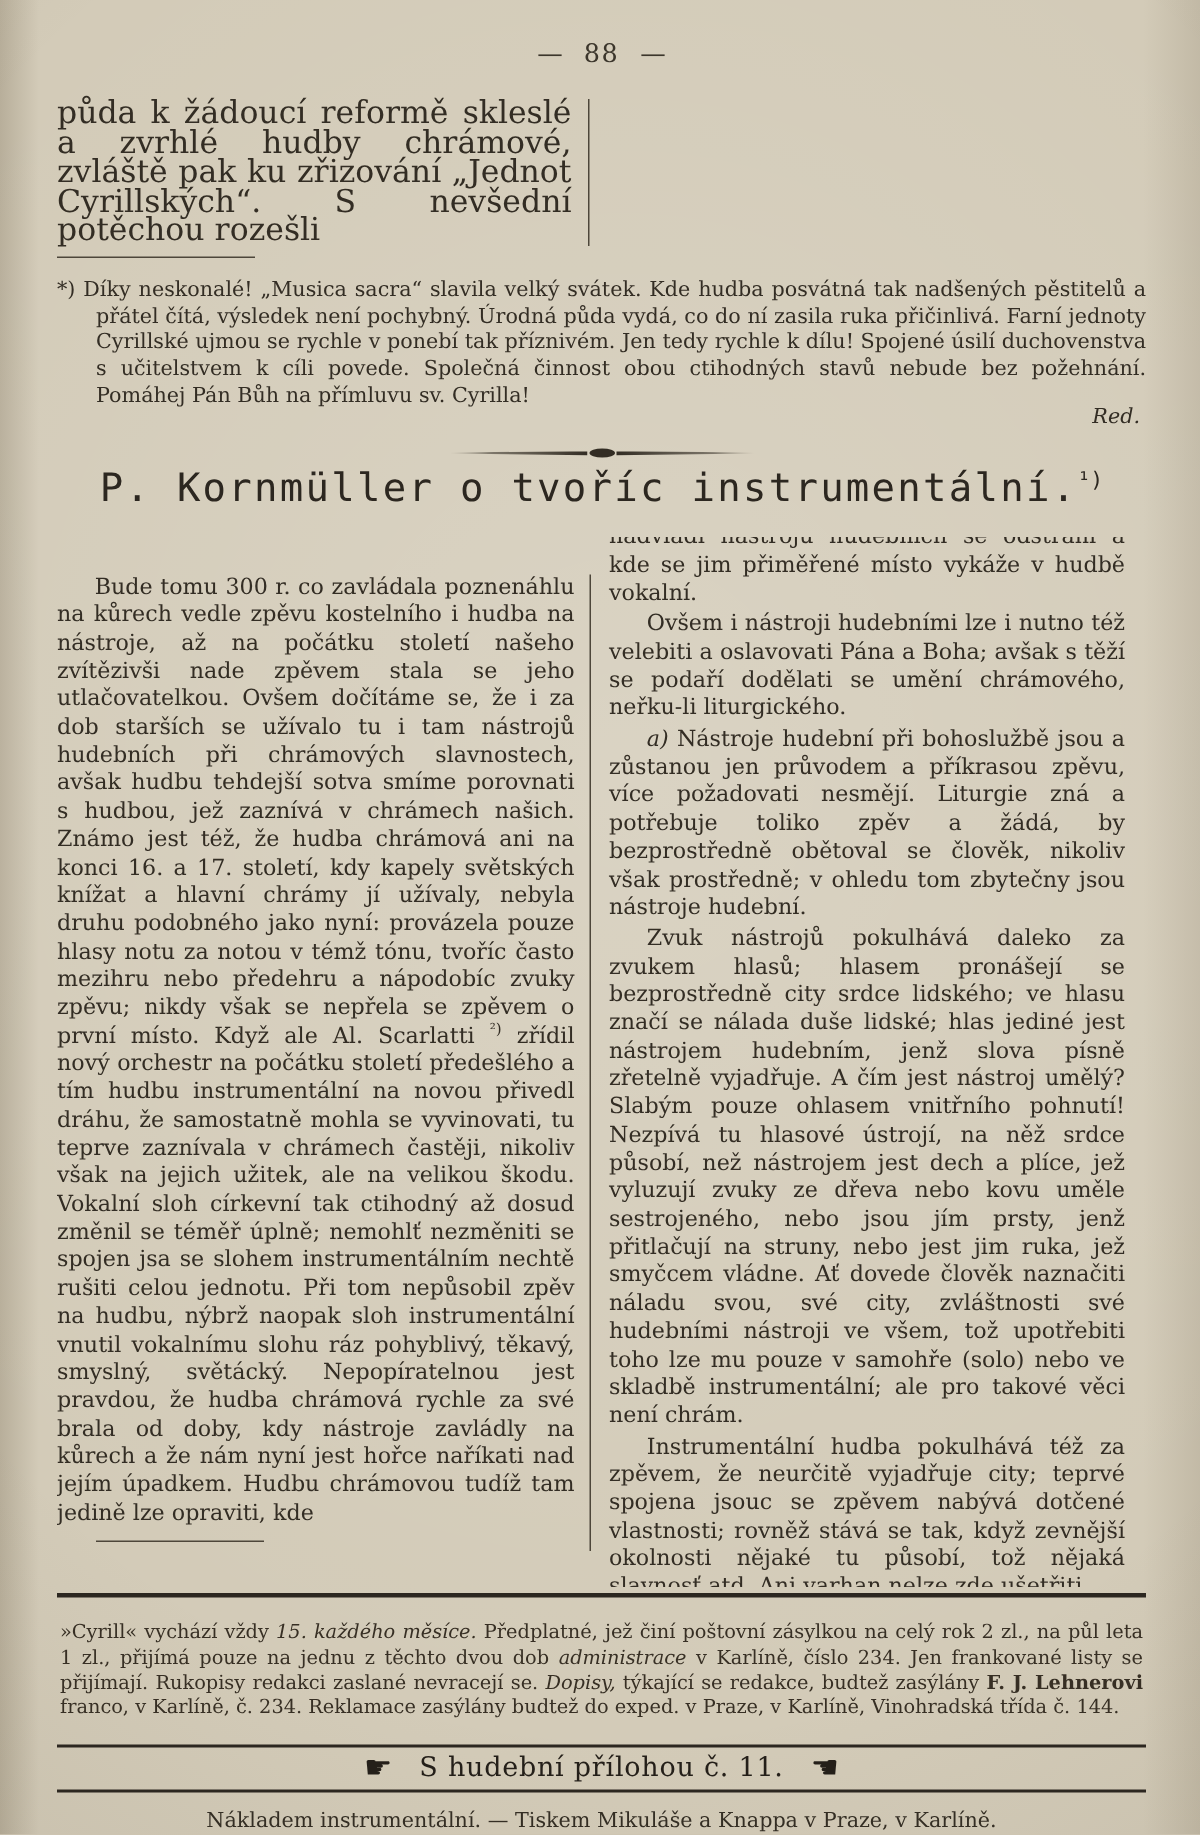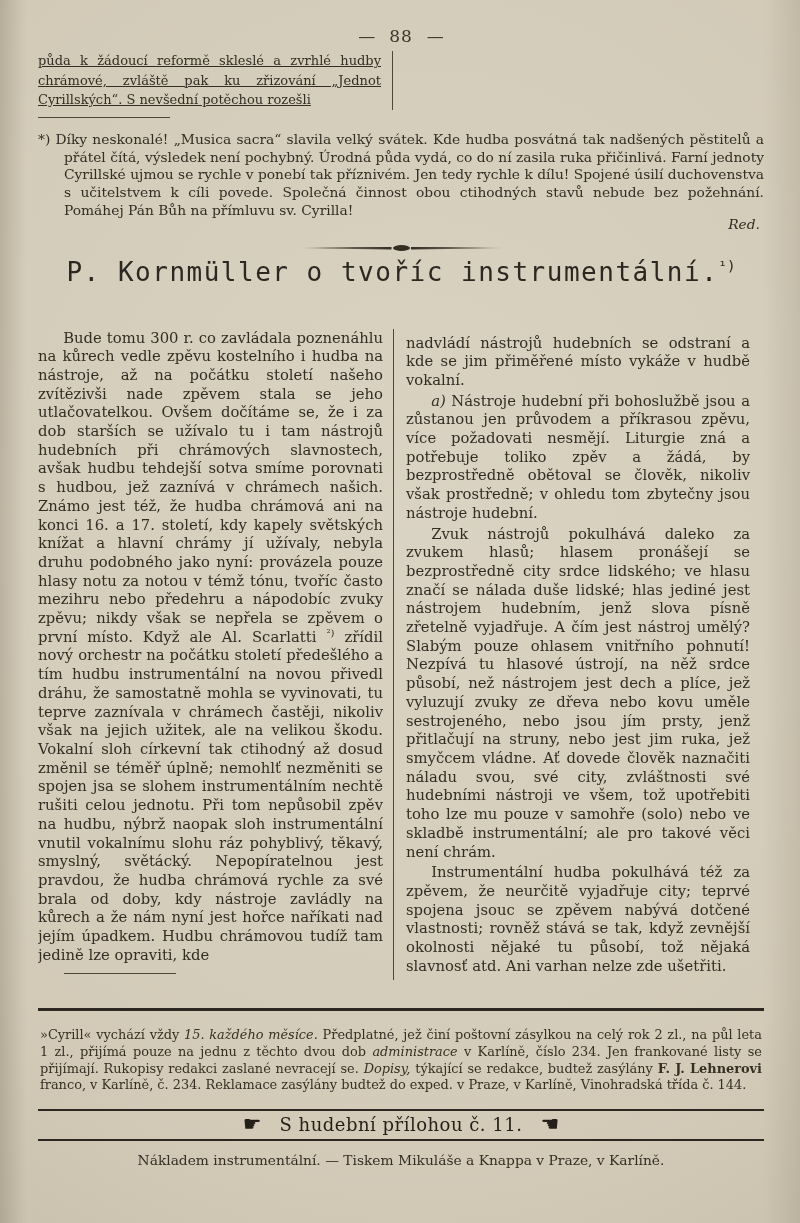--- a/index.html
+++ b/index.html
@@ -17,21 +17,21 @@
   .it{font-style:italic;}
   .bd{font-weight:bold;}
   .sp{vertical-align:super;font-size:0.68em;line-height:0;}
   
   .pageno{display:flex;justify-content:center;align-items:center;gap:14px;
     font-size:17px;color:#3c362c;letter-spacing:1px;}
   .pageno .dash{letter-spacing:0;}
   
   .cols{display:flex;}
   .rule-v{border-right:1px solid #4d463a;}
-  .intro{margin-top:5px;font-size:13px;line-height:19.5px;text-align:justify;text-decoration:underline;}
+  .intro{margin-top:20px;font-size:21px;line-height:19.5px;text-align:justify;}
   .intro .c-left{width:355px;padding-right:11px;box-sizing:border-box;}
   .intro .c-right{width:355px;padding-left:11px;box-sizing:border-box;}
   .sig-line{text-align:right;font-style:italic;padding-right:6px;}
   
   .fn-rule{width:132px;border-top:1px solid #4d463a;margin:7px 0 5px 0;}
   .topfn{font-size:13.8px;line-height:17.6px;text-align:justify;
     padding-left:26px;text-indent:-26px;}
   .topfn-sig{text-align:right;font-style:italic;font-size:13.8px;margin-top:-17px;padding-right:4px;}
   
   .ornament{display:flex;justify-content:center;align-items:center;margin:13px 0 2px 0;}
@@ -97,20 +97,21 @@
   <h1 class="title"><span>P. Kornmüller o tvoříc instrumentální.</span><span class="sp">¹)</span></h1>
 
   <div class="cols bodycols">
     <div class="c-left rule-v">
       <p class="para indent"><span>Bude tomu 300 r. co zavládala poznenáhlu na kůrech vedle zpěvu kostelního i hudba na nástroje, až na počátku století našeho zvítězivši nade zpěvem stala se jeho utlačovatelkou. Ovšem dočítáme se, že i za dob starších se užívalo tu i tam nástrojů hudebních při chrámových slavnostech, avšak hudbu tehdejší sotva smíme porovnati s hudbou, jež zaznívá v chrámech našich. Známo jest též, že hudba chrámová ani na konci 16. a 17. století, kdy kapely světských knížat a hlavní chrámy jí užívaly, nebyla druhu podobného jako nyní: provázela pouze hlasy notu za notou v témž tónu, tvoříc často mezihru nebo předehru a nápodobíc zvuky zpěvu; nikdy však se nepřela se zpěvem o první místo. Když ale Al. Scarlatti </span><span class="sp">²)</span><span> zřídil nový orchestr na počátku století předešlého a tím hudbu instrumentální na novou přivedl dráhu, že samostatně mohla se vyvinovati, tu teprve zaznívala v chrámech častěji, nikoliv však na jejich užitek, ale na velikou škodu. Vokalní sloh církevní tak ctihodný až dosud změnil se téměř úplně; nemohlť nezměniti se spojen jsa se slohem instrumentálním nechtě rušiti celou jednotu. Při tom nepůsobil zpěv na hudbu, nýbrž naopak sloh instrumentální vnutil vokalnímu slohu ráz pohyblivý, těkavý, smyslný, světácký. Nepopíratelnou jest pravdou, že hudba chrámová rychle za své brala od doby, kdy nástroje zavládly na kůrech a že nám nyní jest hořce naříkati nad jejím úpadkem. Hudbu chrámovou tudíž tam jedině lze opraviti, kde</span></p>
       <div class="afn-rule"></div>
 
     </div>
     <div class="c-right">
       <p class="para"><span>nadvládí nástrojů hudebních se odstraní a kde se jim přiměřené místo vykáže v hudbě vokalní.</span></p>
+      <p class="para indent pspace"><span>Ovšem i nástroji hudebními lze i nutno též velebiti a oslavovati Pána a Boha; avšak s těží se podaří dodělati se umění chrámového, neřku-li liturgického.</span></p>
       <p class="para indent pspace"><span class="it">a)</span><span> Nástroje hudební při bohoslužbě jsou a zůstanou jen průvodem a příkrasou zpěvu, více požadovati nesmějí. Liturgie zná a potřebuje toliko zpěv a žádá, by bezprostředně obětoval se člověk, nikoliv však prostředně; v ohledu tom zbytečny jsou nástroje hudební.</span></p>
       <p class="para indent pspace"><span>Zvuk nástrojů pokulhává daleko za zvukem hlasů; hlasem pronášejí se bezprostředně city srdce lidského; ve hlasu značí se nálada duše lidské; hlas jediné jest nástrojem hudebním, jenž slova písně zřetelně vyjadřuje. A čím jest nástroj umělý? Slabým pouze ohlasem vnitřního pohnutí! Nezpívá tu hlasové ústrojí, na něž srdce působí, než nástrojem jest dech a plíce, jež vyluzují zvuky ze dřeva nebo kovu uměle sestrojeného, nebo jsou jím prsty, jenž přitlačují na struny, nebo jest jim ruka, jež smyčcem vládne. Ať dovede člověk naznačiti náladu svou, své city, zvláštnosti své hudebními nástroji ve všem, tož upotřebiti toho lze mu pouze v samohře (solo) nebo ve skladbě instrumentální; ale pro takové věci není chrám.</span></p>
       <p class="para indent pspace"><span>Instrumentální hudba pokulhává též za zpěvem, že neurčitě vyjadřuje city; teprvé spojena jsouc se zpěvem nabývá dotčené vlastnosti; rovněž stává se tak, když zevnější okolnosti nějaké tu působí, tož nějaká slavnosť atd. Ani varhan nelze zde ušetřiti.</span></p>
 
     </div>
   </div>
 
   <div class="thick-rule"></div>
   <p class="masthead"><span>»Cyrill« vychází vždy </span><span class="it">15. každého měsíce.</span><span> Předplatné, jež činí poštovní zásylkou na celý rok 2 zl., na půl leta 1 zl., přijímá pouze na jednu z těchto dvou dob </span><span class="it">administrace</span><span> v Karlíně, číslo 234. Jen frankované listy se přijímají. Rukopisy redakci zaslané nevracejí se. </span><span class="it">Dopisy,</span><span> týkající se redakce, budtež zasýlány </span><span class="bd">F. J. Lehnerovi</span><span> franco, v Karlíně, č. 234. Reklamace zasýlány budtež do exped. v Praze, v Karlíně, Vinohradská třída č. 144.</span></p>
 

